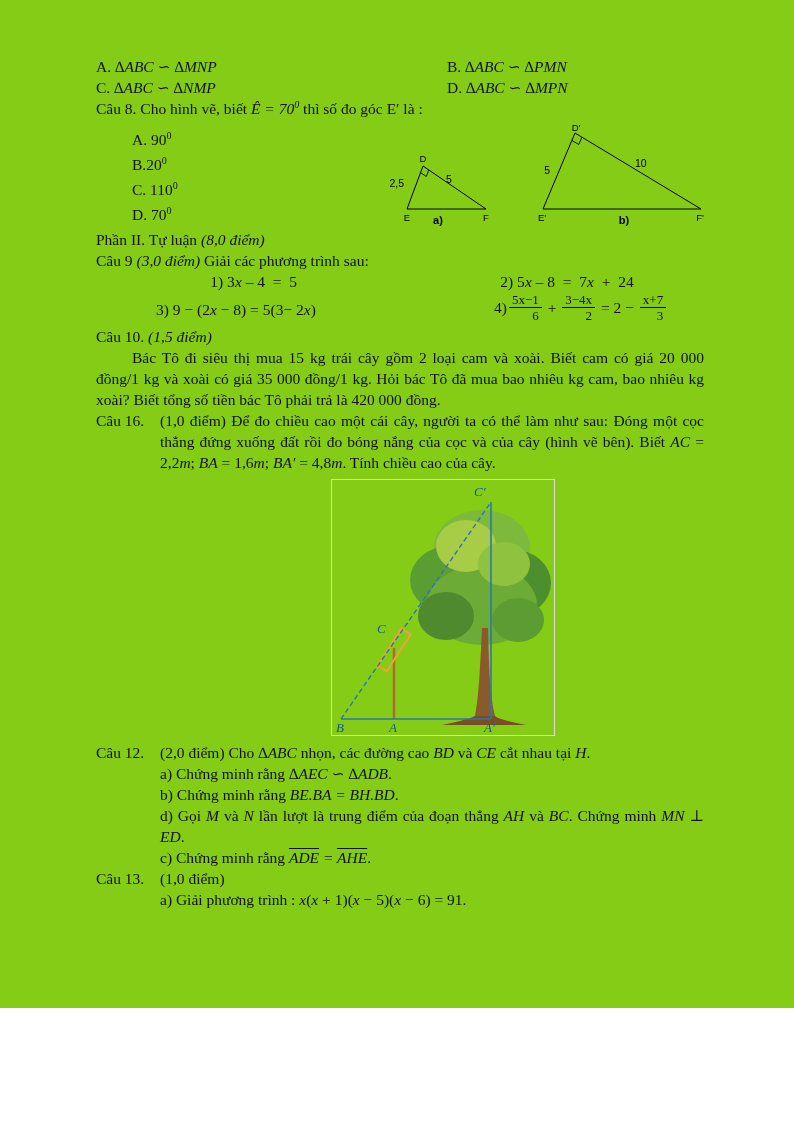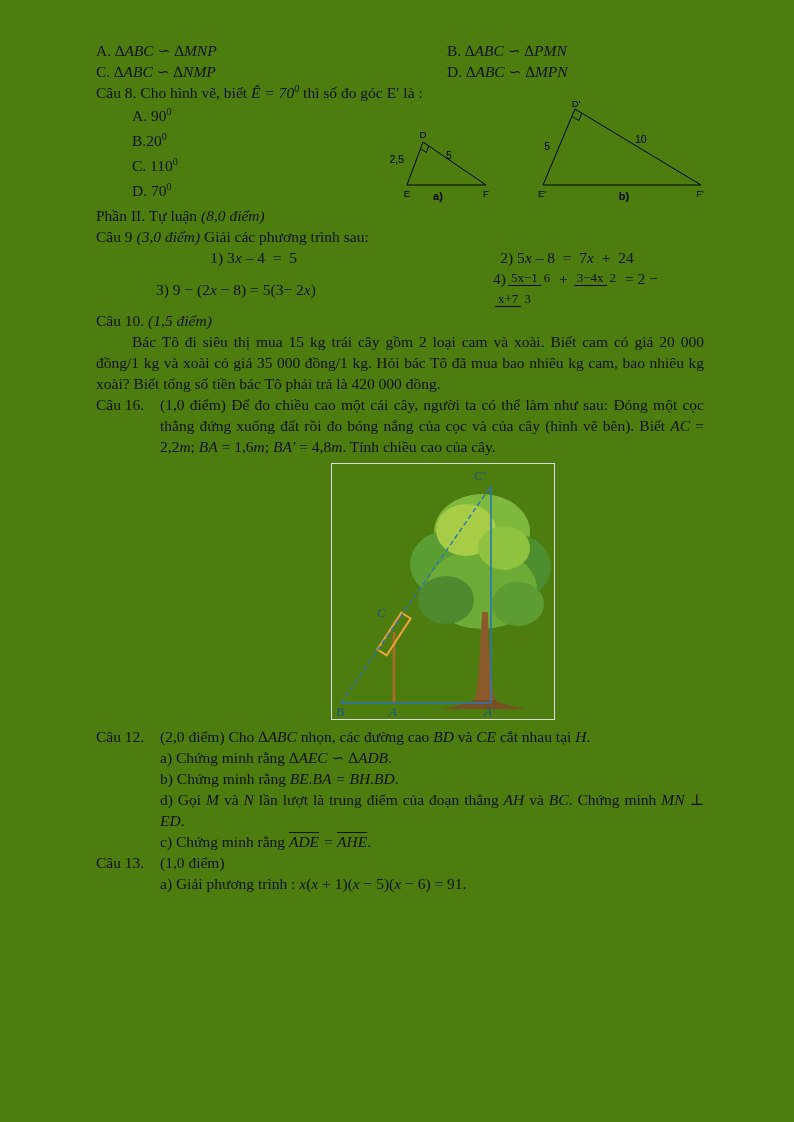--- a/index.html
+++ b/index.html
@@ -1,46 +1,46 @@
 <!DOCTYPE html>
 <html><head>
 <meta charset="utf-8">
 <style>
   html,body{margin:0;padding:0;background:#fff;}
   .page{
     position:relative;
-    width:794px;height:1122px;
+    width:794px;height:1008px;
     box-sizing:border-box;
-    padding:40px 90px 0 96px;
-    background:#4d7c0f;
+    padding:56px 90px 0 96px;
+    background:#84cc16;
     font-family:"Liberation Serif","DejaVu Serif",serif;
     font-size:15.5px;line-height:21px;color:#111;
     overflow:hidden;
   }
   .line{min-height:21px;}
   .math{font-style:italic;}
   .ov{text-decoration:overline;}
   sup{font-size:0.65em;line-height:0;}
   .mc-row{display:flex;}
   .mc-left{width:351px;}
   
   .cau8-block{position:relative;min-height:102px;}
-  .cau8-options{margin-left:36px;}
+  .cau8-options{margin-left:36px;margin-top:8px;}
   .cau8-option{height:25px;line-height:25px;}
   .fig8{position:absolute;left:292px;top:-4px;}
   .fig8 text{font-family:"Liberation Sans","DejaVu Sans",sans-serif;font-size:9.5px;fill:#000;}
   .fig8 .side{font-size:10.5px;}
   .fig8 .cap{font-size:11px;font-weight:bold;}
   
   .eq{white-space:pre-wrap;}
   .eq-row1{display:flex;margin-left:44px;justify-content:center;}
   .eq1{width:290px;}
   .eq-row2{display:flex;margin-left:60px;align-items:center;min-height:34px;}
   .eq3{width:338px;}
-  .frac{display:inline-flex;flex-direction:row;text-align:center;vertical-align:middle;font-size:13px;line-height:15px;margin:0 2px;position:relative;top:-2px;}
+  .frac{display:inline-flex;flex-direction:column;text-align:center;vertical-align:middle;font-size:13px;line-height:15px;margin:0 2px;position:relative;top:-2px;align-items:flex-end;}
   .frac .num{border-bottom:1px solid #000;padding:0 3px;}
   .frac .den{padding:0 3px;}
   
   .just{text-align:justify;}
   .indent-first{text-indent:36px;}
   .hang{display:flex;}
   .hang-label{flex:0 0 64px;}
   .hang-body{flex:1;}
   
   .figtree-wrap{width:224px;height:257px;margin:6px 0 6px 235px;border:1px solid #ddd;box-sizing:border-box;}

